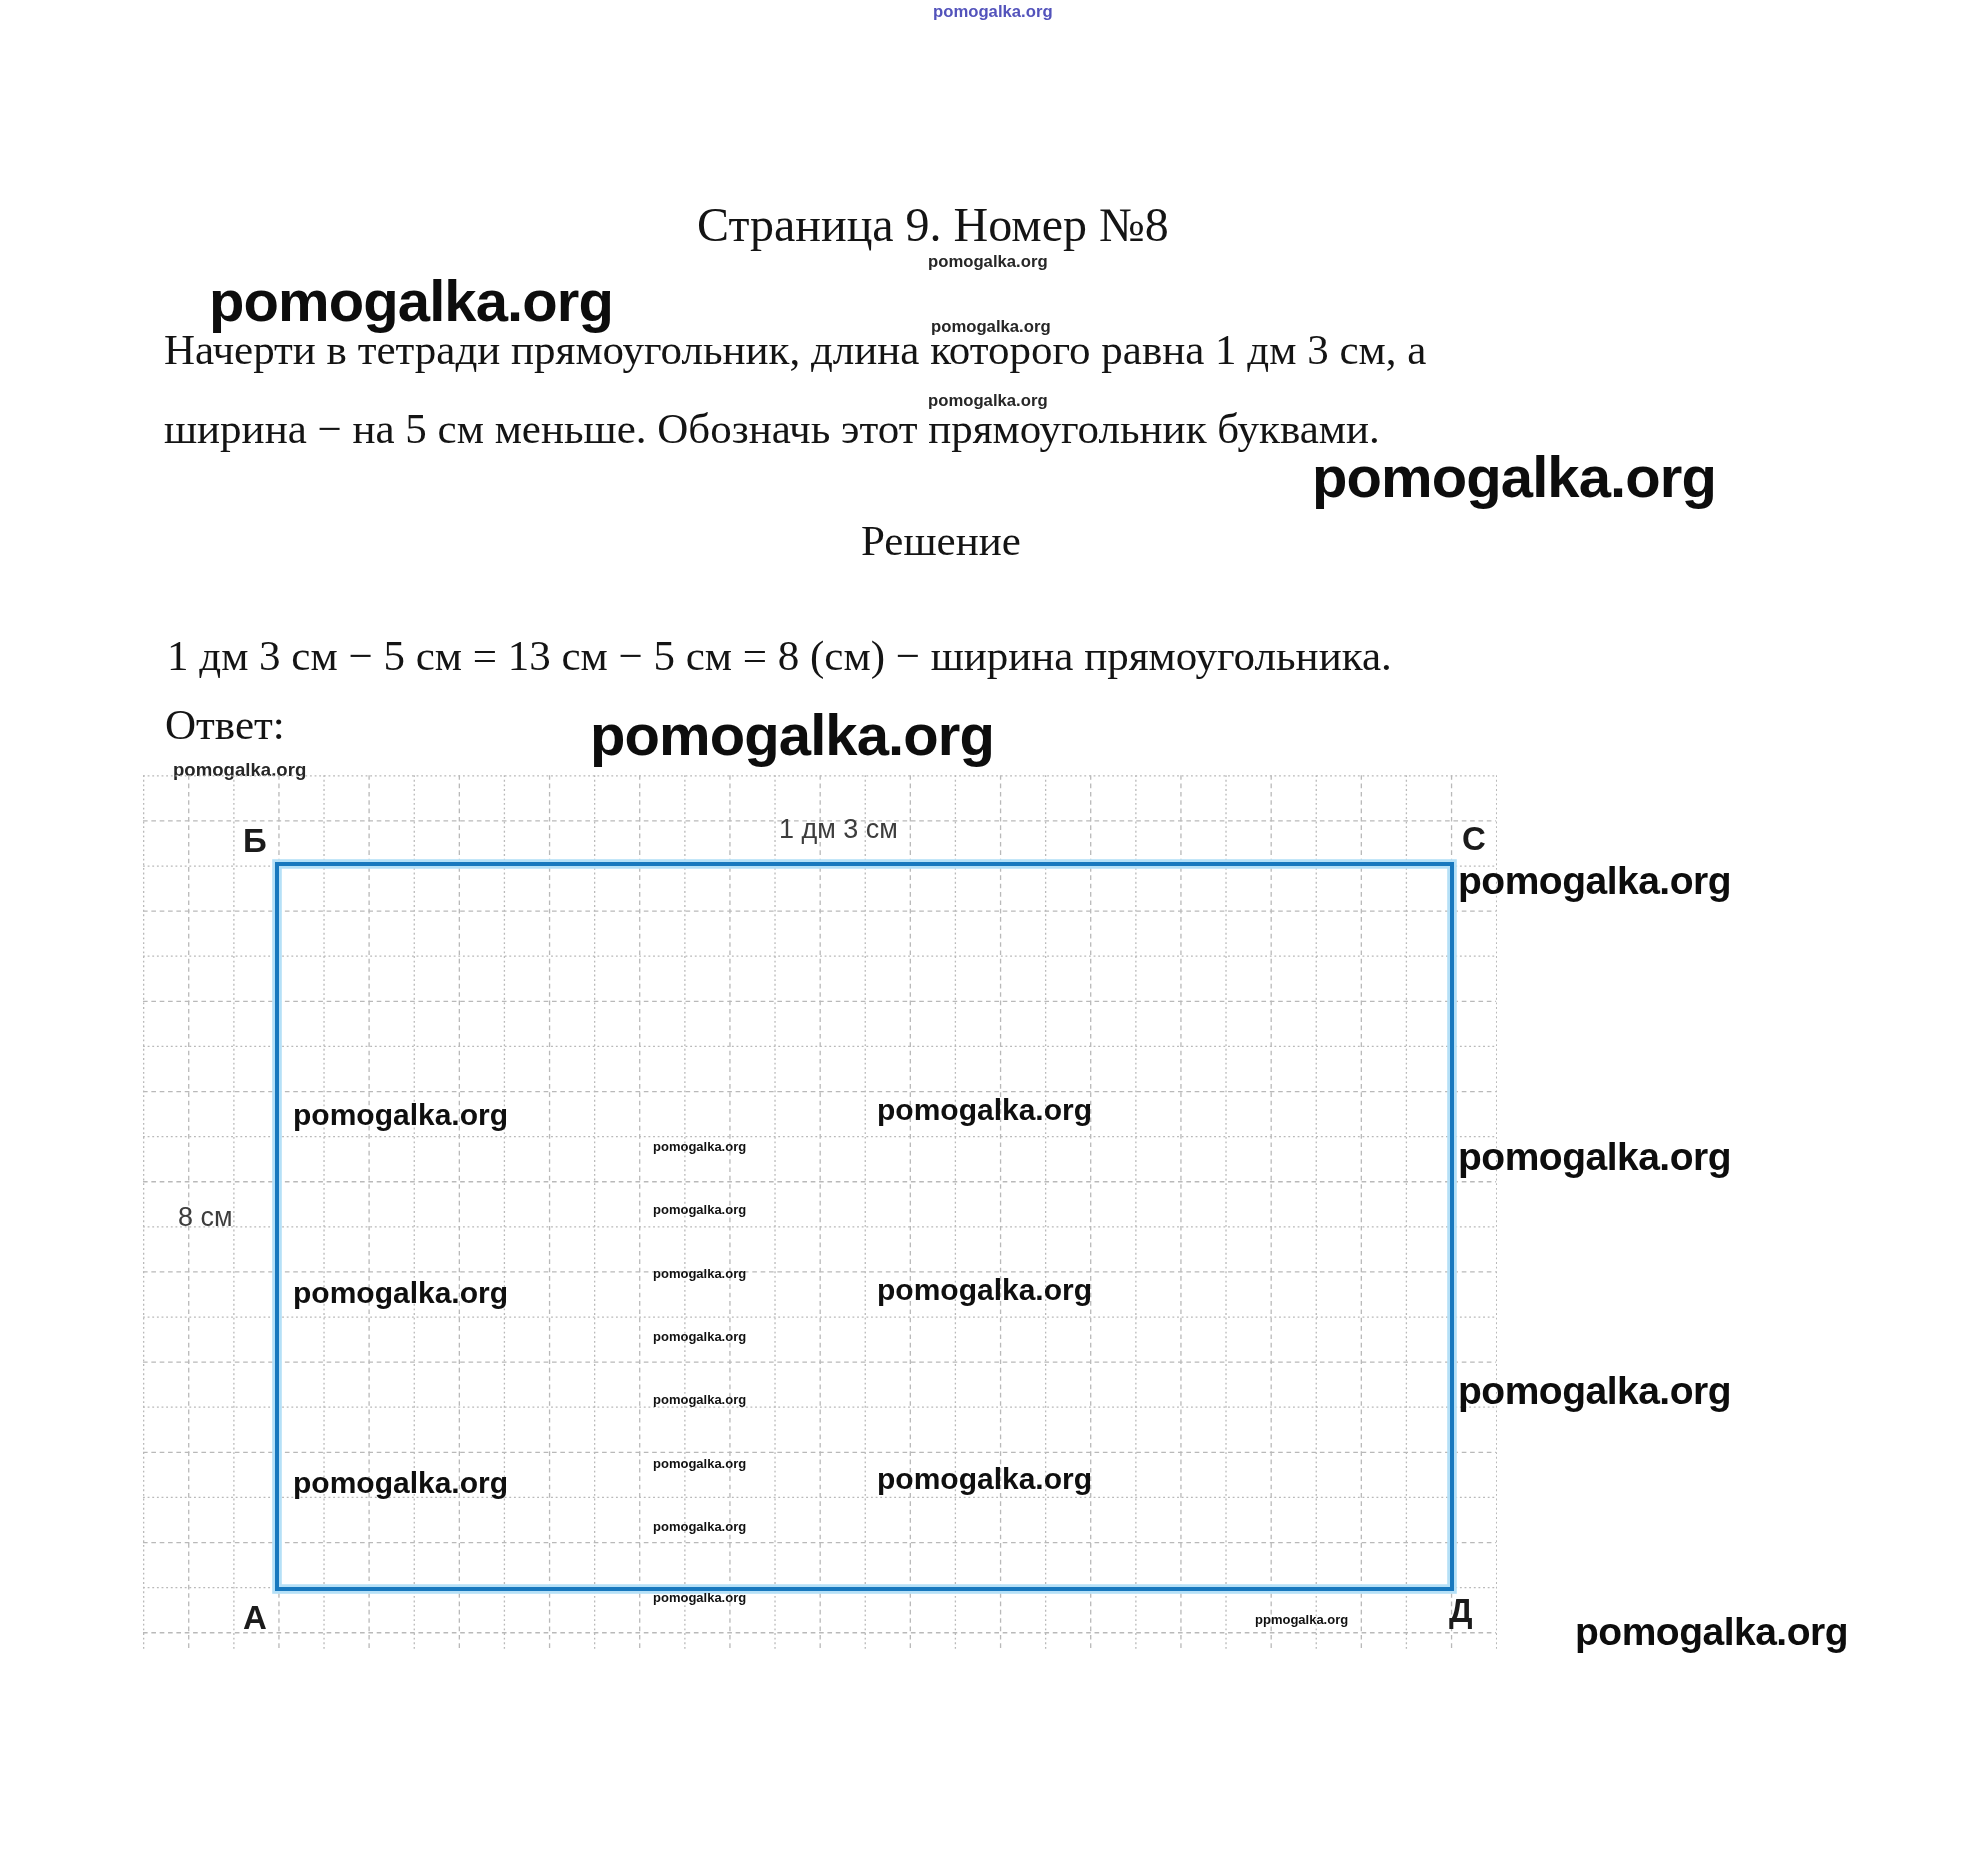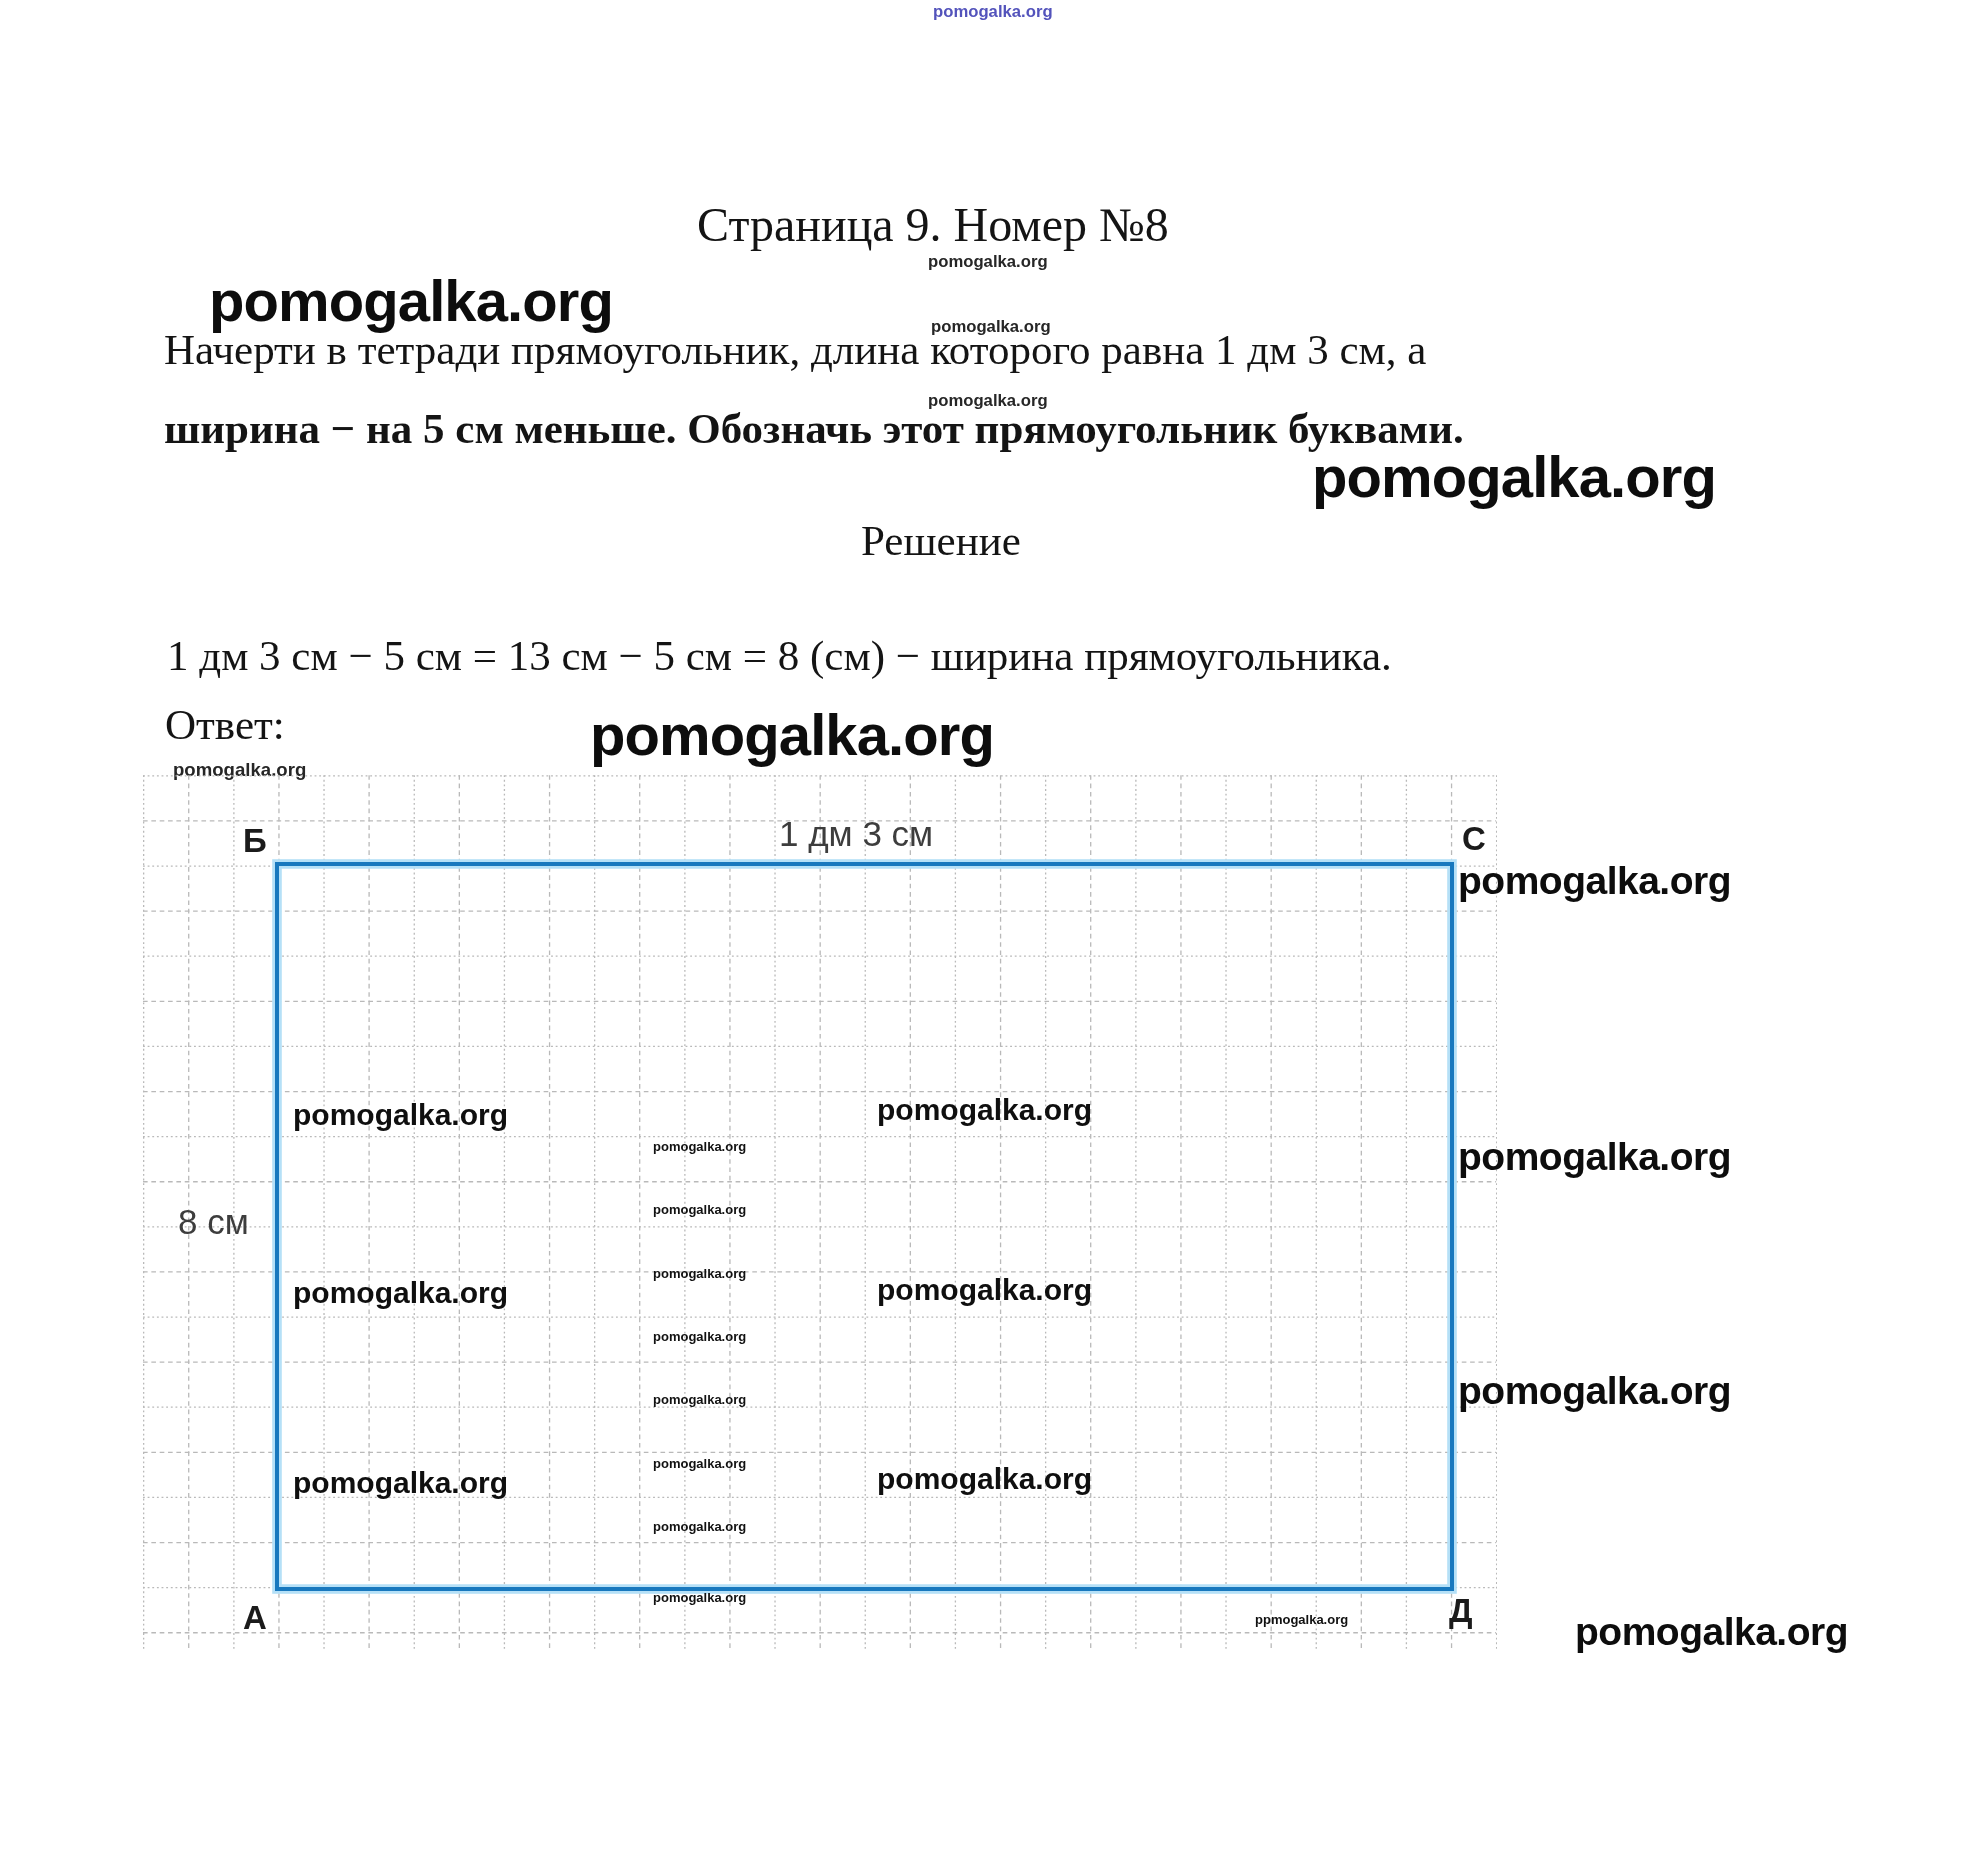--- a/index.html
+++ b/index.html
@@ -9,21 +9,21 @@
   .serif{font-family:"Liberation Serif", serif;}
   .title{font-size:48px;}
   .bodytext{font-size:43px;}
   .wm-big{font-family:"Liberation Sans", sans-serif;font-weight:700;font-size:58px;color:#0d0d0d;letter-spacing:-0.9px;}
   .wm-med{font-family:"Liberation Sans", sans-serif;font-weight:700;font-size:39px;color:#0d0d0d;letter-spacing:-0.5px;}
   .wm-inside{font-family:"Liberation Sans", sans-serif;font-weight:700;font-size:30px;color:#0f0f0f;}
   .wm-small{font-family:"Liberation Sans", sans-serif;font-weight:700;font-size:16.7px;color:#262626;}
   .wm-tiny{font-family:"Liberation Sans", sans-serif;font-weight:700;font-size:13px;color:#111;}
   .wm-blue{font-family:"Liberation Sans", sans-serif;font-weight:600;font-size:16.7px;color:#4a4ab8;opacity:.95;}
   .corner{font-family:"Liberation Sans", sans-serif;font-weight:700;font-size:33px;color:#1b1b1b;}
-  .dim-label{font-family:"Liberation Sans", sans-serif;font-weight:400;font-size:35px;color:#3d3d3d;}
+  .dim-label{font-family:"Liberation Sans", sans-serif;font-weight:400;font-size:27px;color:#3d3d3d;}
   .grid{position:absolute;left:143px;top:775px;width:1354px;height:874px;}
   .grid line{stroke:#b9b9b9;stroke-width:1.4;}
   .blue-rect{position:absolute;left:275px;top:862px;width:1179px;height:729px;box-sizing:border-box;
              border:4.6px solid #1878be;
              box-shadow:0 0 0 2.8px #b5e0f7, inset 0 0 0 2.8px #b5e0f7;
              background:transparent;}
 </style>
 </head>
 <body>
 
@@ -35,21 +35,21 @@
 
   <div class="abs wm-small" style="left:928px;top:252px;">pomogalka.org</div>
   <div class="abs wm-small" style="left:931px;top:317px;">pomogalka.org</div>
   <div class="abs wm-small" style="left:928px;top:391px;">pomogalka.org</div>
 
   <div class="abs wm-big" style="left:209px;top:267px;">pomogalka.org</div>
   <div class="abs wm-big" style="left:1312px;top:443px;">pomogalka.org</div>
   <div class="abs wm-big" style="left:590px;top:701px;">pomogalka.org</div>
 
   <div class="abs serif bodytext" style="left:164px;top:325px;">Начерти в тетради прямоугольник, длина которого равна 1 дм 3 см, а</div>
-  <div class="abs serif bodytext" style="left:164px;top:404px;font-weight:bold;">ширина − на 5 см меньше. Обозначь этот прямоугольник буквами.</div>
+  <div class="abs serif bodytext" style="left:164px;top:404px;">ширина − на 5 см меньше. Обозначь этот прямоугольник буквами.</div>
 
   <div class="abs serif bodytext" style="left:861px;top:516px;text-align:center;">Решение</div>
   <div class="abs serif bodytext" style="left:167px;top:631px;">1 дм 3 см − 5 см = 13 см − 5 см = 8 (см) − ширина прямоугольника.</div>
   <div class="abs serif bodytext" style="left:165px;top:700px;">Ответ:</div>
   <div class="abs wm-small" style="left:173px;top:759px;font-size:18.6px;">pomogalka.org</div>
 
   <svg class="grid" xmlns="http://www.w3.org/2000/svg" viewBox="0 0 1460 942">
       <line x1="0.7" y1="0" x2="0.7" y2="942" stroke-dasharray="2 3"></line>
       <line x1="49.3" y1="0" x2="49.3" y2="942" stroke-dasharray="5 4"></line>
       <line x1="98.0" y1="0" x2="98.0" y2="942" stroke-dasharray="2 3"></line>

